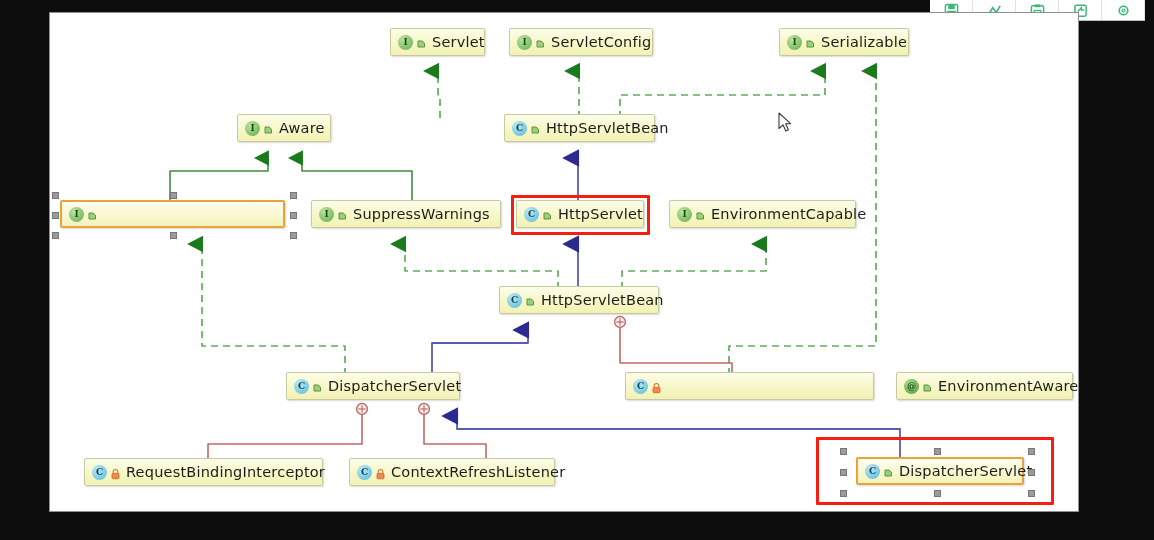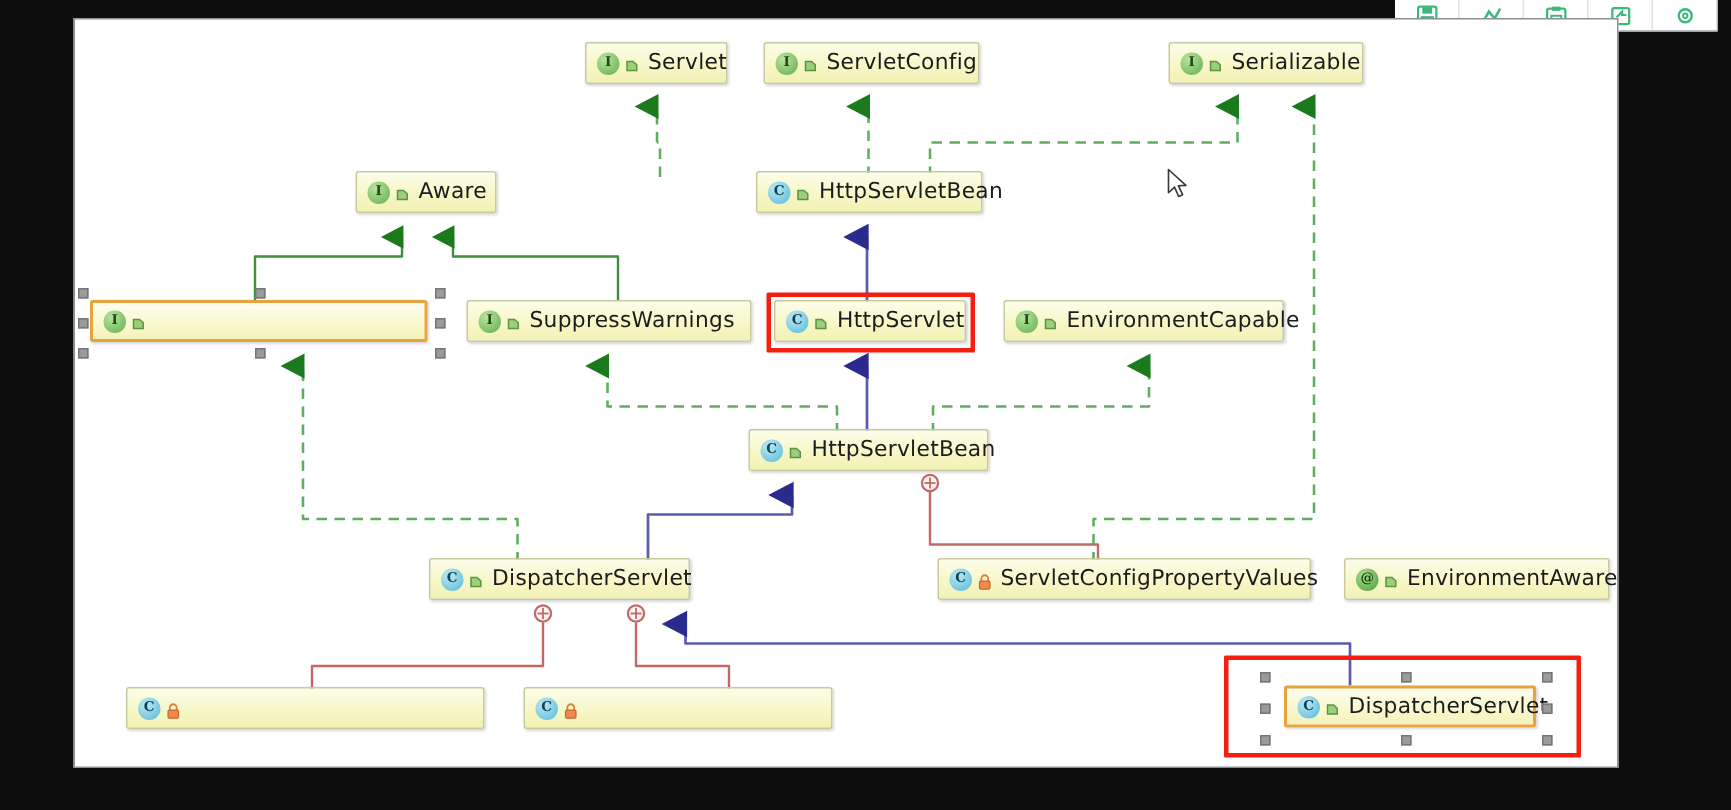--- a/index.html
+++ b/index.html
@@ -294,45 +294,46 @@
           </svg></span>
       <span class="node-label">DispatcherServlet</span>
     </div>
 
     <div class="node" style="left:575px;top:359px;width:249px;">
       <span class="badge badge-c">C</span>
       <span class="vis"><svg width="11" height="13" viewBox="0 0 11 13">
             <path d="M3.2 5.5 L3.2 3.8 A2.3 2.3 0 0 1 7.8 3.8 L7.8 5.5" fill="none" stroke="#e07a3a" stroke-width="1.2"></path>
             <rect x="2" y="5.4" width="7" height="5.4" rx="1" fill="#f08a4a" stroke="#c9652c" stroke-width=".8"></rect>
           </svg></span>
-      <span class="node-label">ServletConfigPropertyValues</span>
     </div>
 
     <div class="node" style="left:846px;top:359px;width:177px;">
       <span class="badge badge-a">@</span>
       <span class="vis"><svg width="11" height="13" viewBox="0 0 11 13">
             <path d="M2 9 L2 3 L6 3 L8.5 5.2 L8.5 9 Z" fill="#9ccf7a" stroke="#5f9340" stroke-width="1"></path>
           </svg></span>
       <span class="node-label">EnvironmentAware</span>
     </div>
 
     <div class="node" style="left:34px;top:445px;width:239px;">
       <span class="badge badge-c">C</span>
       <span class="vis"><svg width="11" height="13" viewBox="0 0 11 13">
             <path d="M3.2 5.5 L3.2 3.8 A2.3 2.3 0 0 1 7.8 3.8 L7.8 5.5" fill="none" stroke="#e07a3a" stroke-width="1.2"></path>
             <rect x="2" y="5.4" width="7" height="5.4" rx="1" fill="#f08a4a" stroke="#c9652c" stroke-width=".8"></rect>
           </svg></span>
+      <span class="node-label">RequestBindingInterceptor</span>
     </div>
 
     <div class="node" style="left:299px;top:445px;width:206px;">
       <span class="badge badge-c">C</span>
       <span class="vis"><svg width="11" height="13" viewBox="0 0 11 13">
             <path d="M3.2 5.5 L3.2 3.8 A2.3 2.3 0 0 1 7.8 3.8 L7.8 5.5" fill="none" stroke="#e07a3a" stroke-width="1.2"></path>
             <rect x="2" y="5.4" width="7" height="5.4" rx="1" fill="#f08a4a" stroke="#c9652c" stroke-width=".8"></rect>
           </svg></span>
+      <span class="node-label">ContextRefreshListener</span>
     </div>
 
     <div class="annot" style="left:766px;top:424px;width:238px;height:68px;"></div>
     <div class="node selected" style="left:806px;top:444px;width:168px;">
       <span class="badge badge-c">C</span>
       <span class="vis"><svg width="11" height="13" viewBox="0 0 11 13">
             <path d="M2 9 L2 3 L6 3 L8.5 5.2 L8.5 9 Z" fill="#9ccf7a" stroke="#5f9340" stroke-width="1"></path>
           </svg></span>
       <span class="node-label">DispatcherServlet</span>
     </div>

